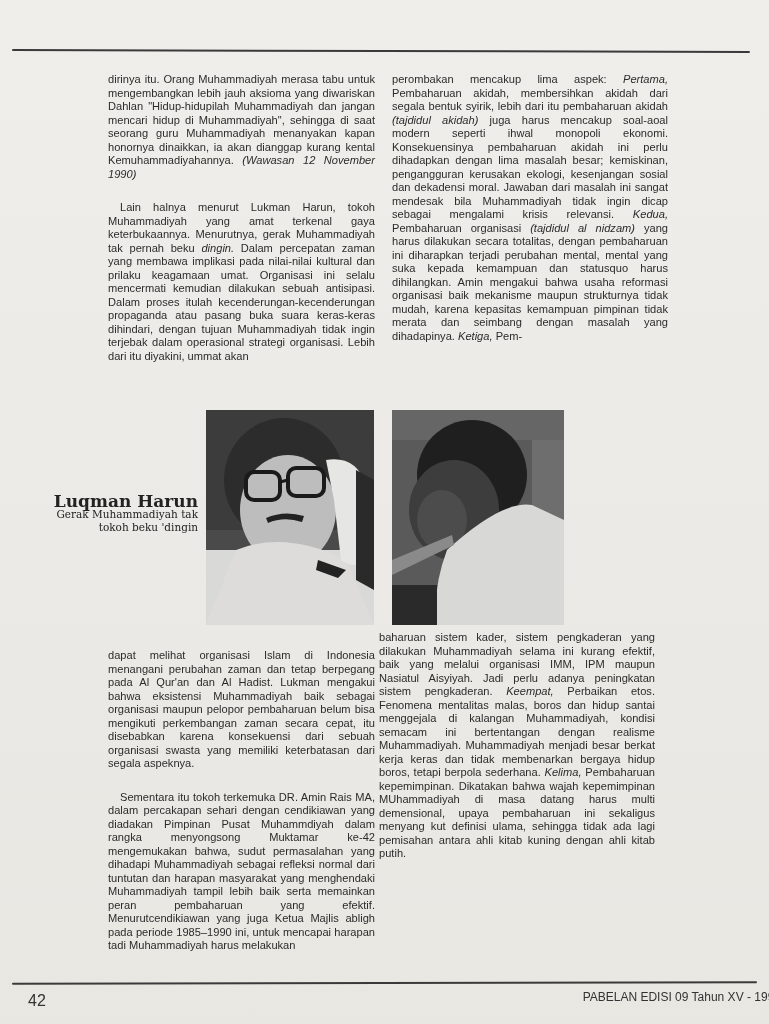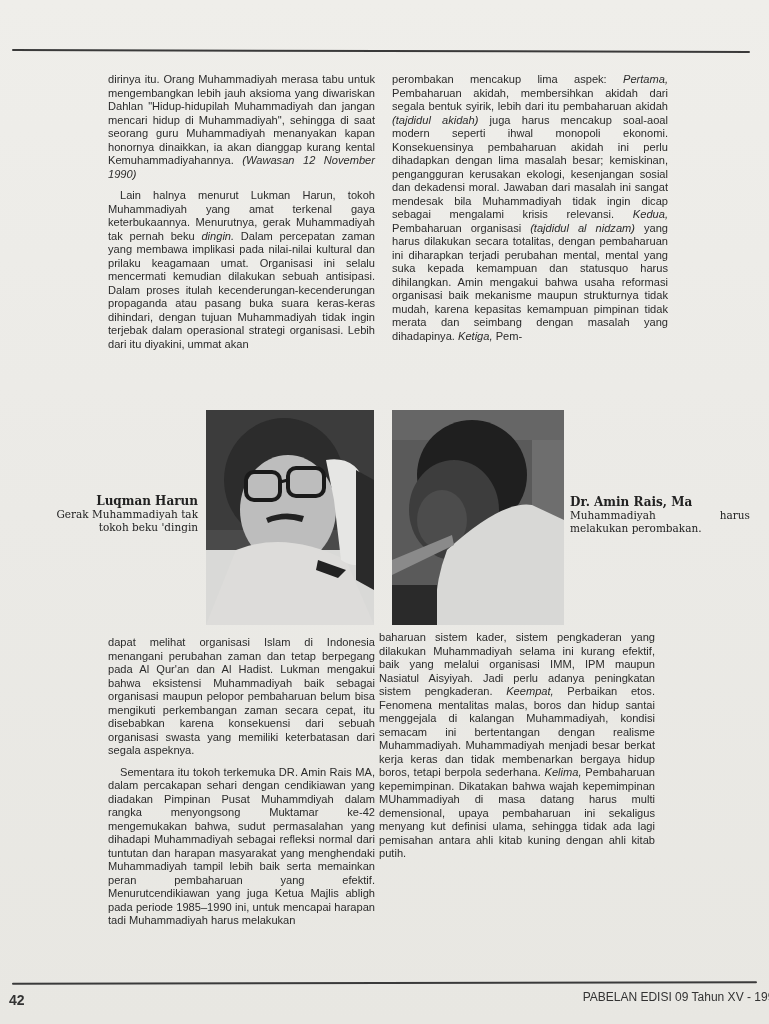--- a/index.html
+++ b/index.html
@@ -21,40 +21,40 @@
   .rule-bottom {
     position: absolute; left: 12px; top: 982px; width: 745px; height: 2px;
     background: #3a3a3a; border-radius: 2px; transform: rotate(-0.1deg);
   }
   .col {
     position: absolute;
     font-size: 11.1px; line-height: 13.5px;
     text-align: justify; color: #2b2b2b;
   }
   .col p { margin: 0; }
-  .col p.indent { text-indent: 12px; margin-top: 8px; }
+  .col p.indent { text-indent: 12px; margin-top: 20px; }
   .col em { font-style: italic; }
   .col-a { left: 108px; top: 73px; width: 267px; }
   .col-b { left: 392px; top: 73px; width: 276px; }
-  .col-c { left: 108px; top: 636px; width: 267px; }
+  .col-c { left: 108px; top: 649px; width: 267px; }
   .col-d { left: 379px; top: 631px; width: 276px; }
   .photo {
     position: absolute; overflow: hidden; background: #6b6b6b;
   }
   .photo-1 { left: 206px; top: 410px; width: 168px; height: 215px; }
   .photo-2 { left: 392px; top: 410px; width: 172px; height: 215px; }
   .caption {
     position: absolute; font-family: "DejaVu Serif", serif; color: #222;
     font-size: 10.5px; line-height: 13px;
   }
-  .caption .name { font-weight: bold; font-size: 12px; }
+  .caption .name { font-weight: bold; font-size: 17px; }
   .caption-1 { left: 40px; top: 495px; width: 158px; text-align: right; }
   .caption-2 { left: 570px; top: 496px; width: 180px; text-align: justify; }
   .folio {
-    position: absolute; left: 9px; top: 992px; font-size: 14px; font-weight: bold; color: #333;
+    position: absolute; left: 28px; top: 992px; font-size: 16px; font-weight: normal; color: #333;
   }
   .running-foot {
     position: absolute; right: 22px; top: 990px; font-size: 12px; color: #333;
   }
   .running-foot b { font-weight: normal; }
 </style>
 </head>
 <body>
 
 <div class="page">
@@ -100,24 +100,20 @@
       <rect x="0" y="0" width="172" height="30" fill="#666"></rect>
       <ellipse cx="80" cy="65" rx="55" ry="55" fill="#1f1f1f"></ellipse>
       <ellipse cx="62" cy="100" rx="45" ry="50" fill="#3d3d3d"></ellipse>
       <ellipse cx="50" cy="110" rx="25" ry="30" fill="#4c4c4c"></ellipse>
       <path d="M55 140 Q110 90 140 95 L172 110 L172 215 L45 215 Q40 180 55 140 Z" fill="#d8d8d6"></path>
       <path d="M0 150 L60 125 L62 135 L0 165 Z" fill="#8a8a8a"></path>
       <rect x="0" y="175" width="45" height="40" fill="#2a2a2a"></rect>
     </svg>
   </div>
 
-  <div class="caption caption-2">
-    <div class="name">Dr. Amin Rais, Ma</div>
-    <div>Muhammadiyah harus melakukan perombakan.</div>
-  </div>
 
   <div class="col col-c">
     <p>dapat melihat organisasi Islam di Indonesia menangani perubahan zaman dan tetap berpegang pada Al Qur'an dan Al Hadist. Lukman mengakui bahwa eksistensi Muhammadiyah baik sebagai organisasi maupun pelopor pembaharuan belum bisa mengikuti perkembangan zaman secara cepat, itu disebabkan karena konsekuensi dari sebuah organisasi swasta yang memiliki keterbatasan dari segala aspeknya.</p>
     <p class="indent">Sementara itu tokoh terkemuka DR. Amin Rais MA, dalam percakapan sehari dengan cendikiawan yang diadakan Pimpinan Pusat Muhammdiyah dalam rangka menyongsong Muktamar ke-42 mengemukakan bahwa, sudut permasalahan yang dihadapi Muhammadiyah sebagai refleksi normal dari tuntutan dan harapan masyarakat yang menghendaki Muhammadiyah tampil lebih baik serta memainkan peran pembaharuan yang efektif. Menurutcendikiawan yang juga Ketua Majlis abligh pada periode 1985–1990 ini, untuk mencapai harapan tadi Muhammadiyah harus melakukan</p>
   </div>
 
   <div class="col col-d">
     <p><span>baharuan sistem kader, sistem pengkaderan yang dilakukan Muhammadiyah selama ini kurang efektif, baik yang melalui organisasi IMM, IPM maupun Nasiatul Aisyiyah. Jadi perlu adanya peningkatan sistem pengkaderan. </span><em>Keempat,</em><span> Perbaikan etos. Fenomena mentalitas malas, boros dan hidup santai menggejala di kalangan Muhammadiyah, kondisi semacam ini bertentangan dengan realisme Muhammadiyah. Muhammadiyah menjadi besar berkat kerja keras dan tidak membenarkan bergaya hidup boros, tetapi berpola sederhana. </span><em>Kelima,</em><span> Pembaharuan kepemimpinan. Dikatakan bahwa wajah kepemimpinan MUhammadiyah di masa datang harus multi demensional, upaya pembaharuan ini sekaligus menyang kut definisi ulama, sehingga tidak ada lagi pemisahan antara ahli kitab kuning dengan ahli kitab putih.</span></p>
   </div>
 

